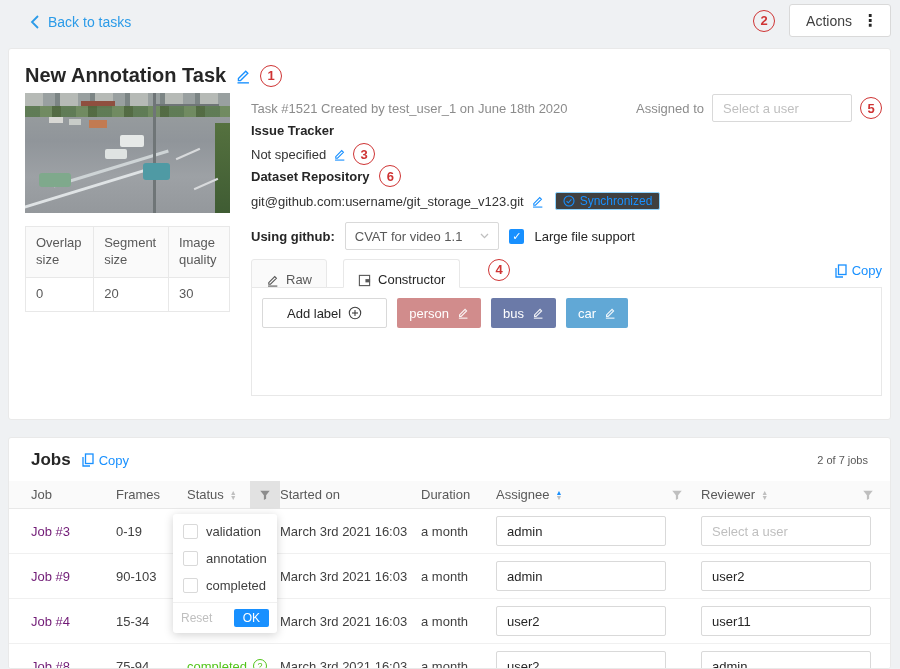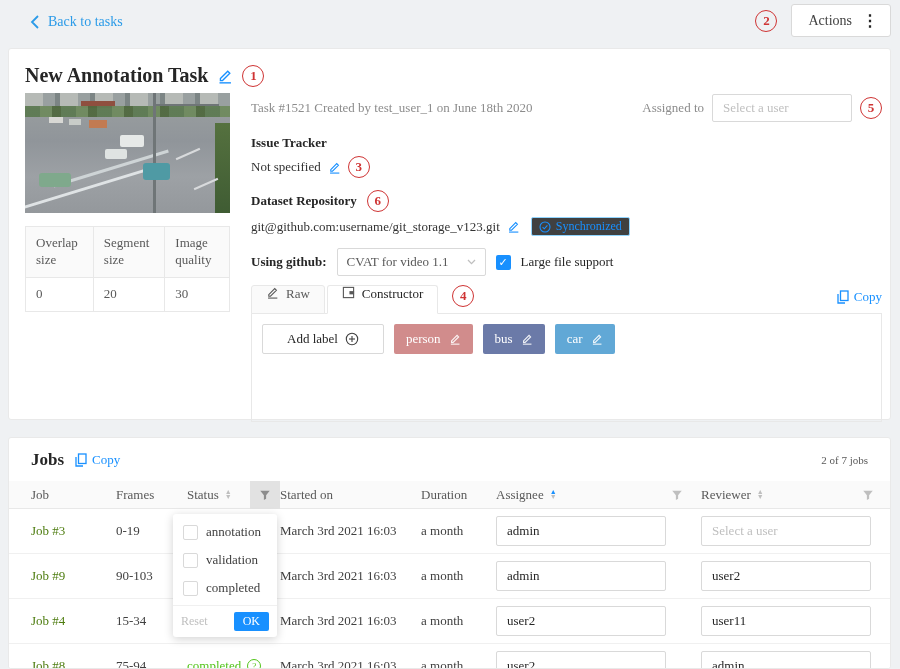--- a/index.html
+++ b/index.html
@@ -1,18 +1,18 @@
 <!DOCTYPE html>
 <html><head>
 <meta charset="utf-8">
 <style>
   * { box-sizing: border-box; margin: 0; padding: 0; }
   html,body { background:#eceef1; }
   body { font-family:"Liberation Sans","DejaVu Sans",sans-serif; }
-  .screen { position:relative; width:900px; height:669px; overflow:hidden; background:#eff1f3;font-family:Liberation Serif, serif; }
+  .screen { position:relative; width:900px; height:669px; overflow:hidden; background:#eff1f3; }
 
   
   .topbar { position:absolute; left:0; top:0; width:900px; height:48px; display:flex; align-items:center; }
   .back-link { position:absolute; left:30px; top:14px; display:flex; align-items:center; gap:8px;
                color:#2b9be8; font-size:14px; cursor:pointer; }
   .topbar-right { position:absolute; right:9px; top:4px; display:flex; align-items:center; gap:14px; }
   .actions-btn { display:flex; align-items:center; gap:10px; background:#fff; border:1px solid #d9d9d9;
                  border-radius:3px; height:33px; padding:0 12px 0 16px; font-size:14px; color:#404040; cursor:pointer; }
   .dots { font-size:16px; font-weight:bold; color:#262626; line-height:1; }
 
@@ -61,36 +61,36 @@
 
   .task-right { position:absolute; left:242px; top:44px; right:8px; }
   .meta-row { display:flex; justify-content:space-between; align-items:center; height:30px; }
   .meta-text { font-size:13px; color:#8c8c8c; }
   .assigned-group { display:flex; align-items:center; gap:8px; }
   .assigned-label { font-size:13px; color:#8c8c8c; }
   .select-user-input { width:140px; height:28px; border:1px solid #d9d9d9; border-radius:2px;
                        padding:0 10px; font-size:13px; color:#262626; font-family:inherit; }
   .select-user-input::placeholder { color:#bfbfbf; }
 
-  .sec-label { margin-top:12px; font-size:13px; font-weight:700; color:#262626; display:flex; align-items:center; gap:10px; }
+  .sec-label { font-size:13px; font-weight:700; color:#262626; display:flex; align-items:center; gap:10px; }
   .sec-value-row { margin-top:5px; display:flex; align-items:center; gap:7px; font-size:13px; color:#333; }
 
   .sync-badge { display:inline-flex; align-items:center; gap:5px; background:#404040; border:1px solid #91d5ff;
                 color:#1890ff; border-radius:2px; font-size:12px; padding:1px 7px; margin-left:4px; cursor:pointer; }
 
   .format-row { margin-top:12px; display:flex; align-items:center; gap:10px; font-size:13px; }
   .format-label { font-weight:700; color:#262626; }
   .format-select { display:inline-flex; align-items:center; gap:18px; height:28px; border:1px solid #d9d9d9;
                    border-radius:2px; padding:0 9px; color:#595959; cursor:pointer; background:#fff; }
   .cbx { width:15px; height:15px; border-radius:2px; background:#1890ff; color:#fff; display:inline-flex;
          align-items:center; justify-content:center; font-size:11px; cursor:pointer; }
   .cbx-label { color:#262626; }
 
   .tabs-bar { margin-top:8px; display:flex; align-items:flex-end; border-bottom:1px solid #e8e8e8; height:30px; }
-  .tab { display:flex; align-items:flex-start; gap:7px; height:29px; padding:0 14px; margin-right:2px; font-size:13px;
+  .tab { display:flex; align-items:flex-end; gap:7px; height:29px; padding:0 14px; margin-right:16px; font-size:13px;
          border:1px solid #e8e8e8; border-radius:3px 3px 0 0; background:#fafafa; color:#595959; cursor:pointer; margin-bottom:-1px; }
   .tab.active { background:#fff; border-bottom-color:#fff; color:#262626; }
   .tab-extra { margin-left:auto; align-self:center; display:flex; align-items:center; gap:5px; color:#1890ff;
                font-size:13px; cursor:pointer; margin-bottom:4px; }
   .circ-tab { align-self:center; margin-left:12px; margin-bottom:6px; }
 
   .labels-box { border:1px solid #e8e8e8; border-top:none; height:108px; padding:10px; display:flex;
                 gap:10px; align-items:flex-start; }
   .add-label-btn { display:inline-flex; align-items:center; gap:7px; height:30px; padding:0 24px; background:#fff;
                    border:1px solid #d9d9d9; border-radius:2px; font-size:13px; color:#262626; cursor:pointer; }
@@ -117,21 +117,21 @@
   .c-reviewer { flex:1; display:flex; align-items:center; padding-left:8px; }
   .jt-head .c-assignee, .jt-head .c-reviewer { padding-left:8px; }
   .sorter { display:inline-flex; flex-direction:column; margin-left:6px; line-height:5px; }
   .sorter i { font-style:normal; font-size:7px; color:#bfbfbf; }
   .sorter i.on { color:#1890ff; }
   .funnel { color:#8c8c8c; display:inline-flex; align-items:center; justify-content:center; cursor:pointer; }
   .funnel-box { margin-left:auto; width:30px; height:28px; background:#e2e2e2; display:inline-flex;
                 align-items:center; justify-content:center; cursor:pointer; }
   .f-right { margin-left:auto; margin-right:10px; }
   .f-right2 { margin-left:auto; margin-right:16px; }
-  .job-link { color:#4d7c0f; cursor:pointer; }
+  .job-link { color:#701a75; cursor:pointer; }
   .row-input { width:170px; height:30px; border:1px solid #d9d9d9; border-radius:2px; padding:0 10px;
                font-size:13px; color:#262626; font-family:inherit; background:#fff; }
   .row-input::placeholder { color:#bfbfbf; }
   .status-completed { display:flex; align-items:center; gap:6px; color:#52c41a; }
   .q-circle { width:14px; height:14px; border:1px solid #52c41a; border-radius:50%; color:#52c41a;
               font-size:9px; display:inline-flex; align-items:center; justify-content:center; cursor:pointer; }
 
   
   .filter-dd { position:absolute; left:164px; top:76px; width:104px; background:#fff; border-radius:3px;
                box-shadow:0 2px 10px rgba(0,0,0,.18); z-index:10; padding-top:4px; }
@@ -446,25 +446,25 @@
           <input class="row-input" value="user2" style="">
         </div>
       <div class="c-reviewer">
           <input class="row-input" value="admin" style="">
         </div>
     </div>
 
     <div class="filter-dd">
       <div class="fd-item">
         <span class="fd-cbx"></span>
-        <span>annotation</span>
+        <span>validation</span>
       </div>
       <div class="fd-item">
         <span class="fd-cbx"></span>
-        <span>validation</span>
+        <span>annotation</span>
       </div>
       <div class="fd-item">
         <span class="fd-cbx"></span>
         <span>completed</span>
       </div>
       <div class="fd-foot">
         <span class="fd-reset">Reset</span>
         <span class="fd-ok">OK</span>
       </div>
     </div>

